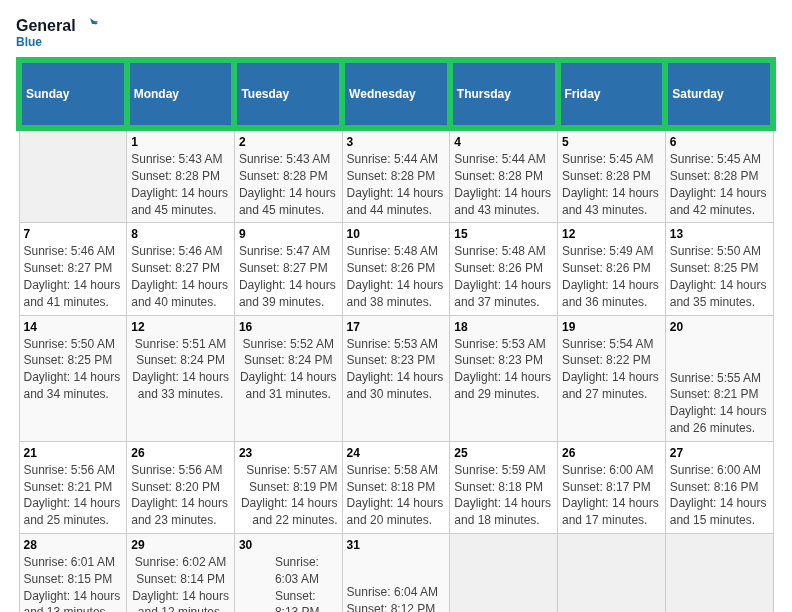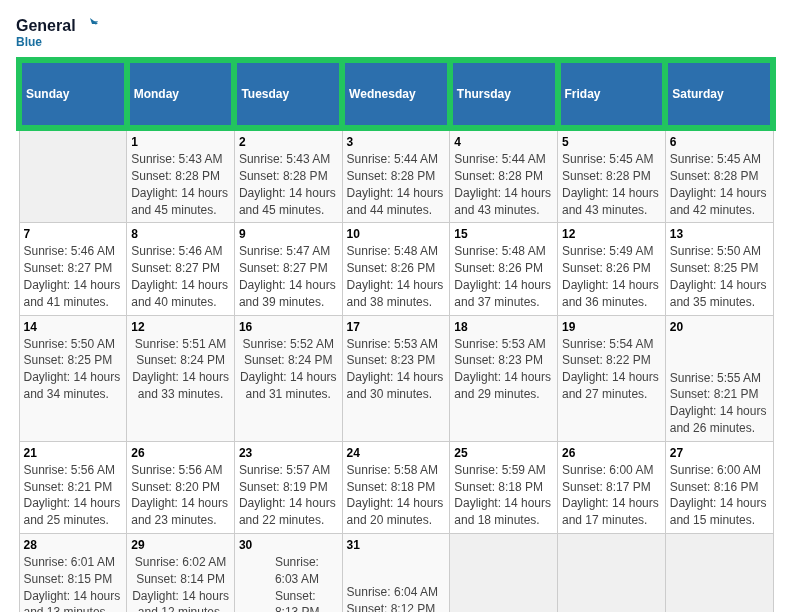--- a/index.html
+++ b/index.html
@@ -266,21 +266,21 @@
         </td>
         <td>
           <span class="day-number">26</span>
           <div class="day-info" style="white-space: pre-line;">Sunrise: 5:56 AM
 Sunset: 8:20 PM
 Daylight: 14 hours
 and 23 minutes.</div>
         </td>
         <td>
           <span class="day-number">23</span>
-          <div class="day-info" style="white-space: pre-line;">Sunrise: 5:57 AM
+          <div class="day-info" style="white-space: pre-line; text-align: right;">Sunrise: 5:57 AM
 Sunset: 8:19 PM
 Daylight: 14 hours
 and 22 minutes.</div>
         </td>
         <td>
           <span class="day-number">24</span>
           <div class="day-info" style="white-space: pre-line;">Sunrise: 5:58 AM
 Sunset: 8:18 PM
 Daylight: 14 hours
 and 20 minutes.</div>

